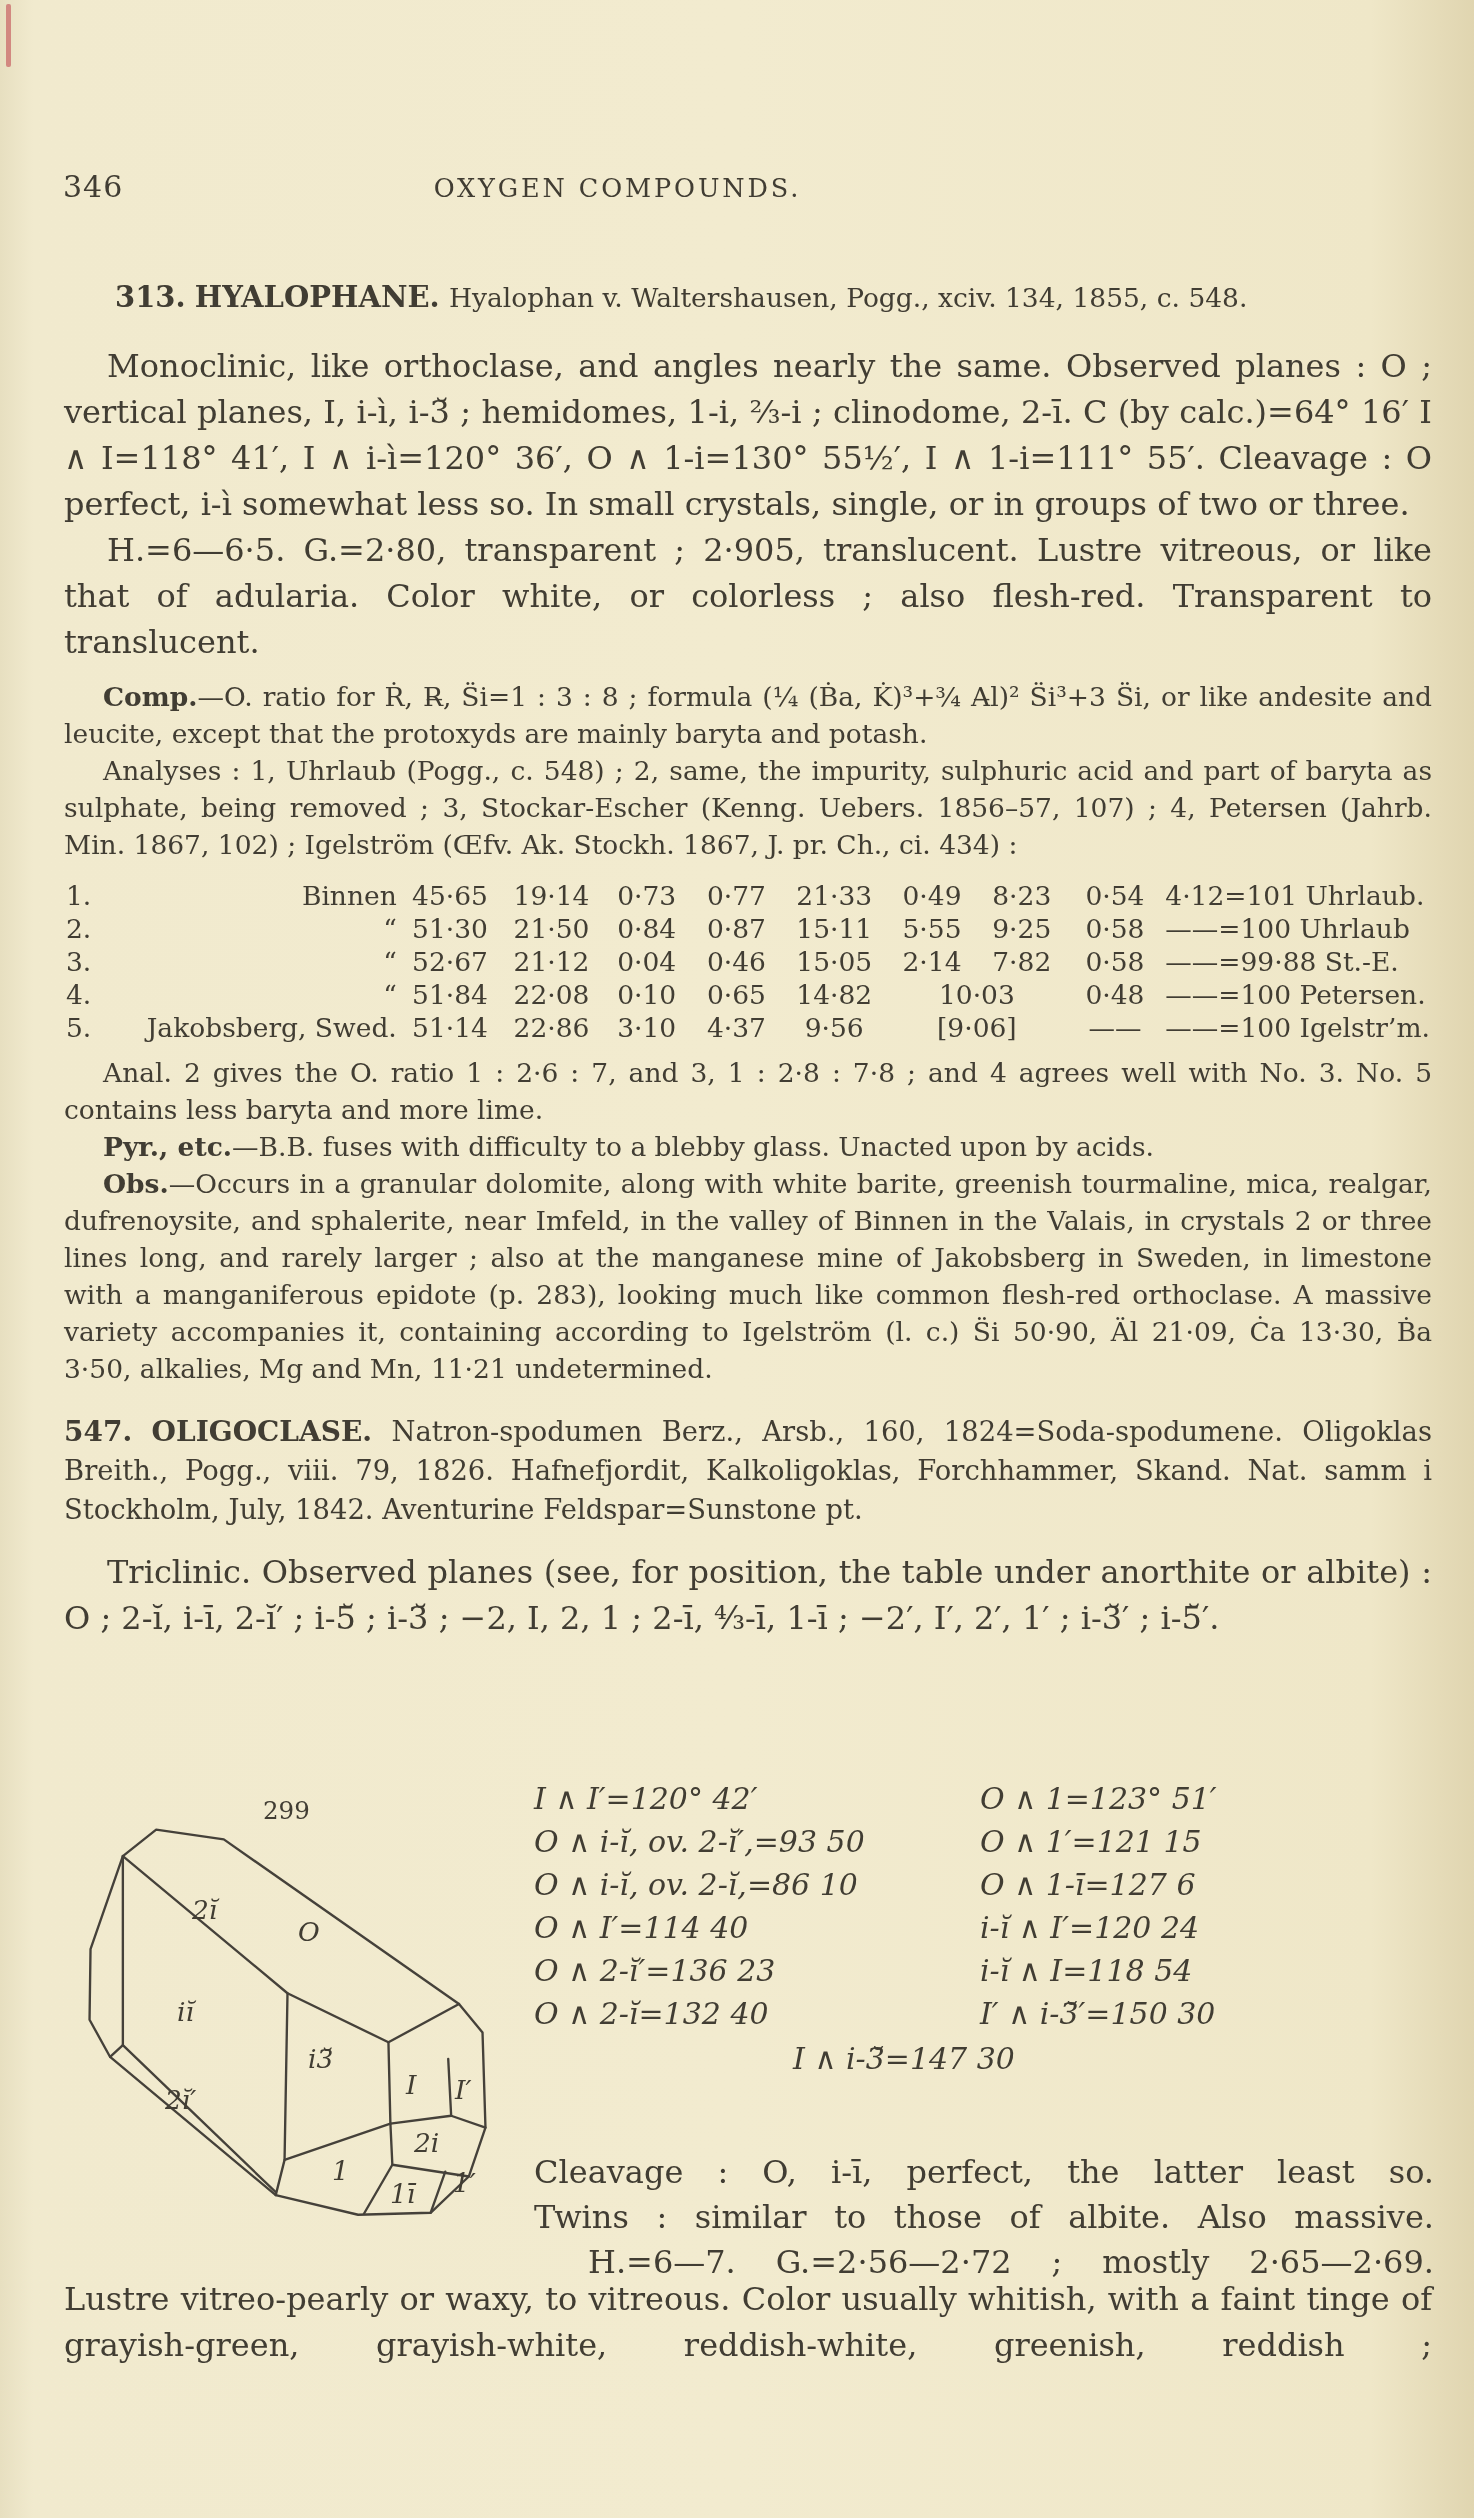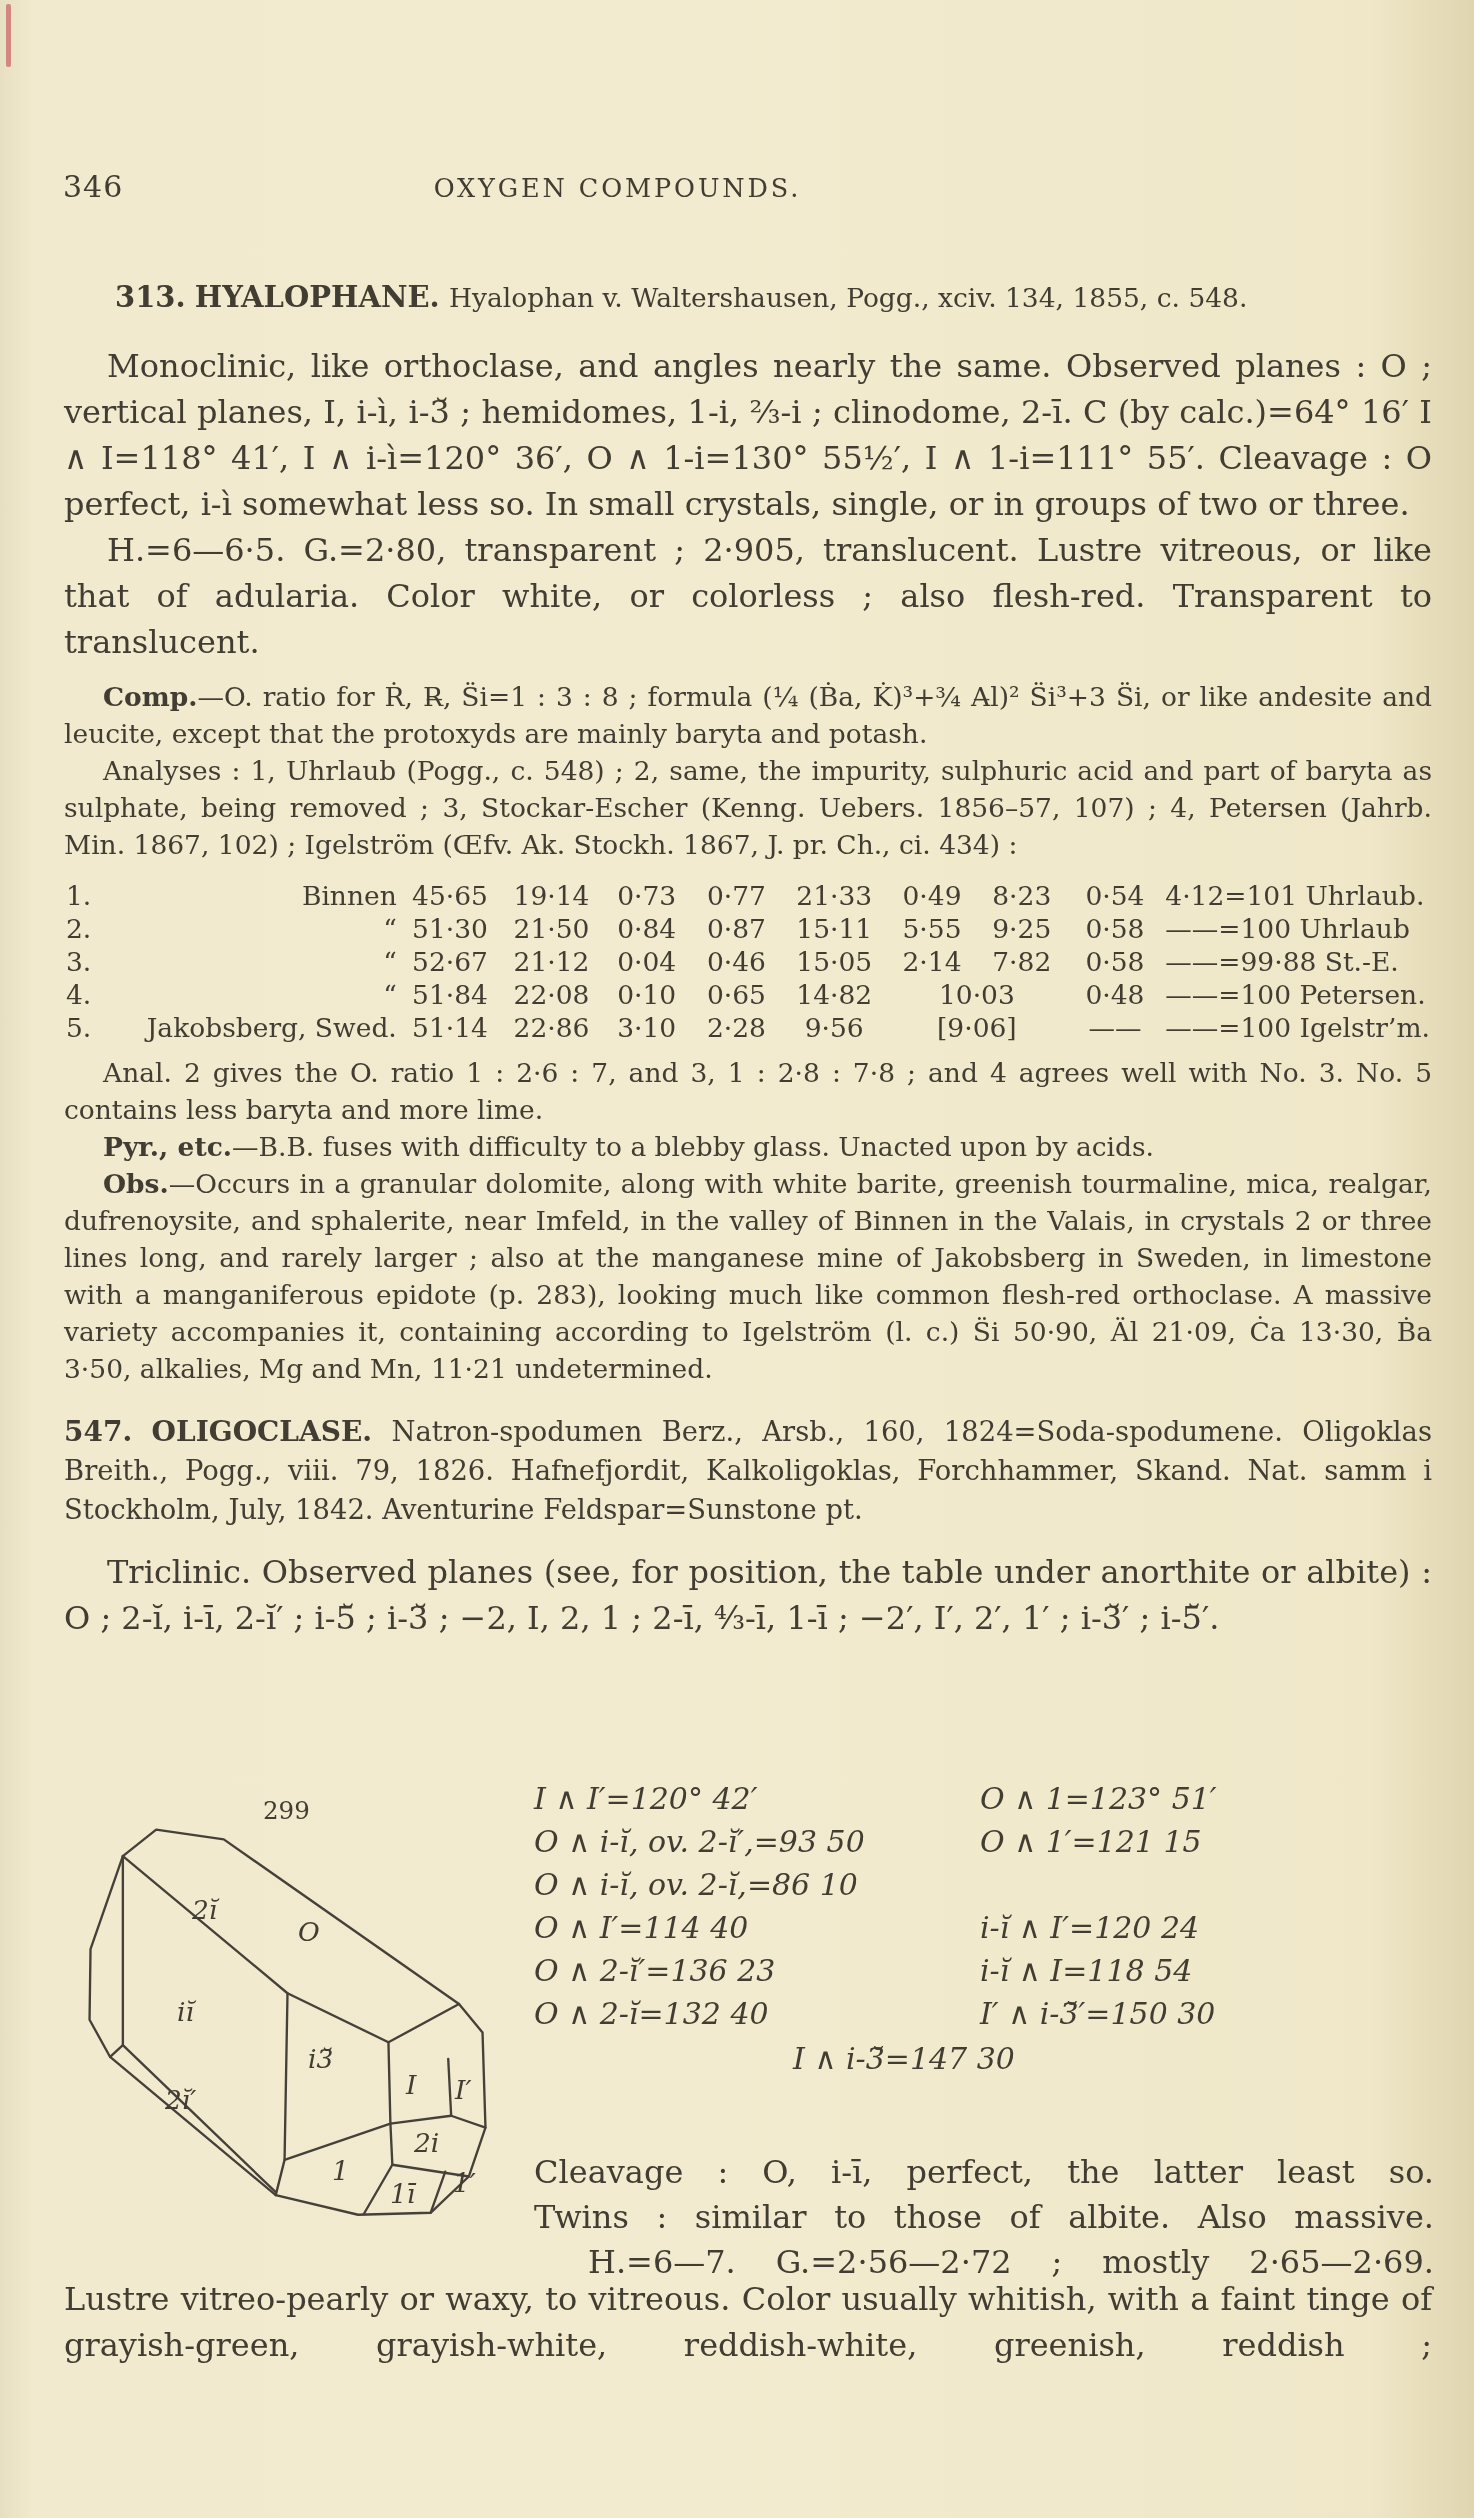--- a/index.html
+++ b/index.html
@@ -142,21 +142,21 @@
         <td colspan="2">10·03</td>
         <td>0·48</td>
         <td class="tot">——=100 Petersen.</td>
       </tr>
       <tr>
         <td class="numc">5.</td>
         <td class="loc">Jakobsberg, Swed.</td>
         <td>51·14</td>
         <td>22·86</td>
         <td>3·10</td>
-        <td>2·28</td>
+        <td>4·37</td>
         <td>9·56</td>
         <td colspan="2">[9·06]</td>
         <td>——</td>
         <td class="tot">——=100 Igelstr’m.</td>
       </tr>
     </tbody>
       </table>
 
     <p class="p-small indent-sm">Anal. 2 gives the O. ratio 1 : 2·6 : 7, and 3, 1 : 2·8 : 7·8 ;  and 4 agrees well with No. 3.  No. 5 contains less baryta and more lime.</p>
     <p class="p-small indent-sm"><span class="bold">Pyr., etc.</span><span>—B.B. fuses with difficulty to a blebby glass.  Unacted upon by acids.</span></p>
@@ -204,20 +204,21 @@
     <div class="arow">
         <span class="al">I ∧ I′=120° 42′</span>
         <span class="ar">O ∧ 1=123° 51′</span>
       </div>
     <div class="arow">
         <span class="al">O ∧ i-ĭ, ov. 2-ĭ′,=93 50</span>
         <span class="ar">O ∧ 1′=121 15</span>
       </div>
     <div class="arow">
         <span class="al">O ∧ i-ĭ, ov. 2-ĭ,=86 10</span>
+        <span class="ar">O ∧ 1-ī=127 6</span>
       </div>
     <div class="arow">
         <span class="al">O ∧ I′=114 40</span>
         <span class="ar">i-ĭ ∧ I′=120 24</span>
       </div>
     <div class="arow">
         <span class="al">O ∧ 2-ĭ′=136 23</span>
         <span class="ar">i-ĭ ∧ I=118 54</span>
       </div>
     <div class="arow">

